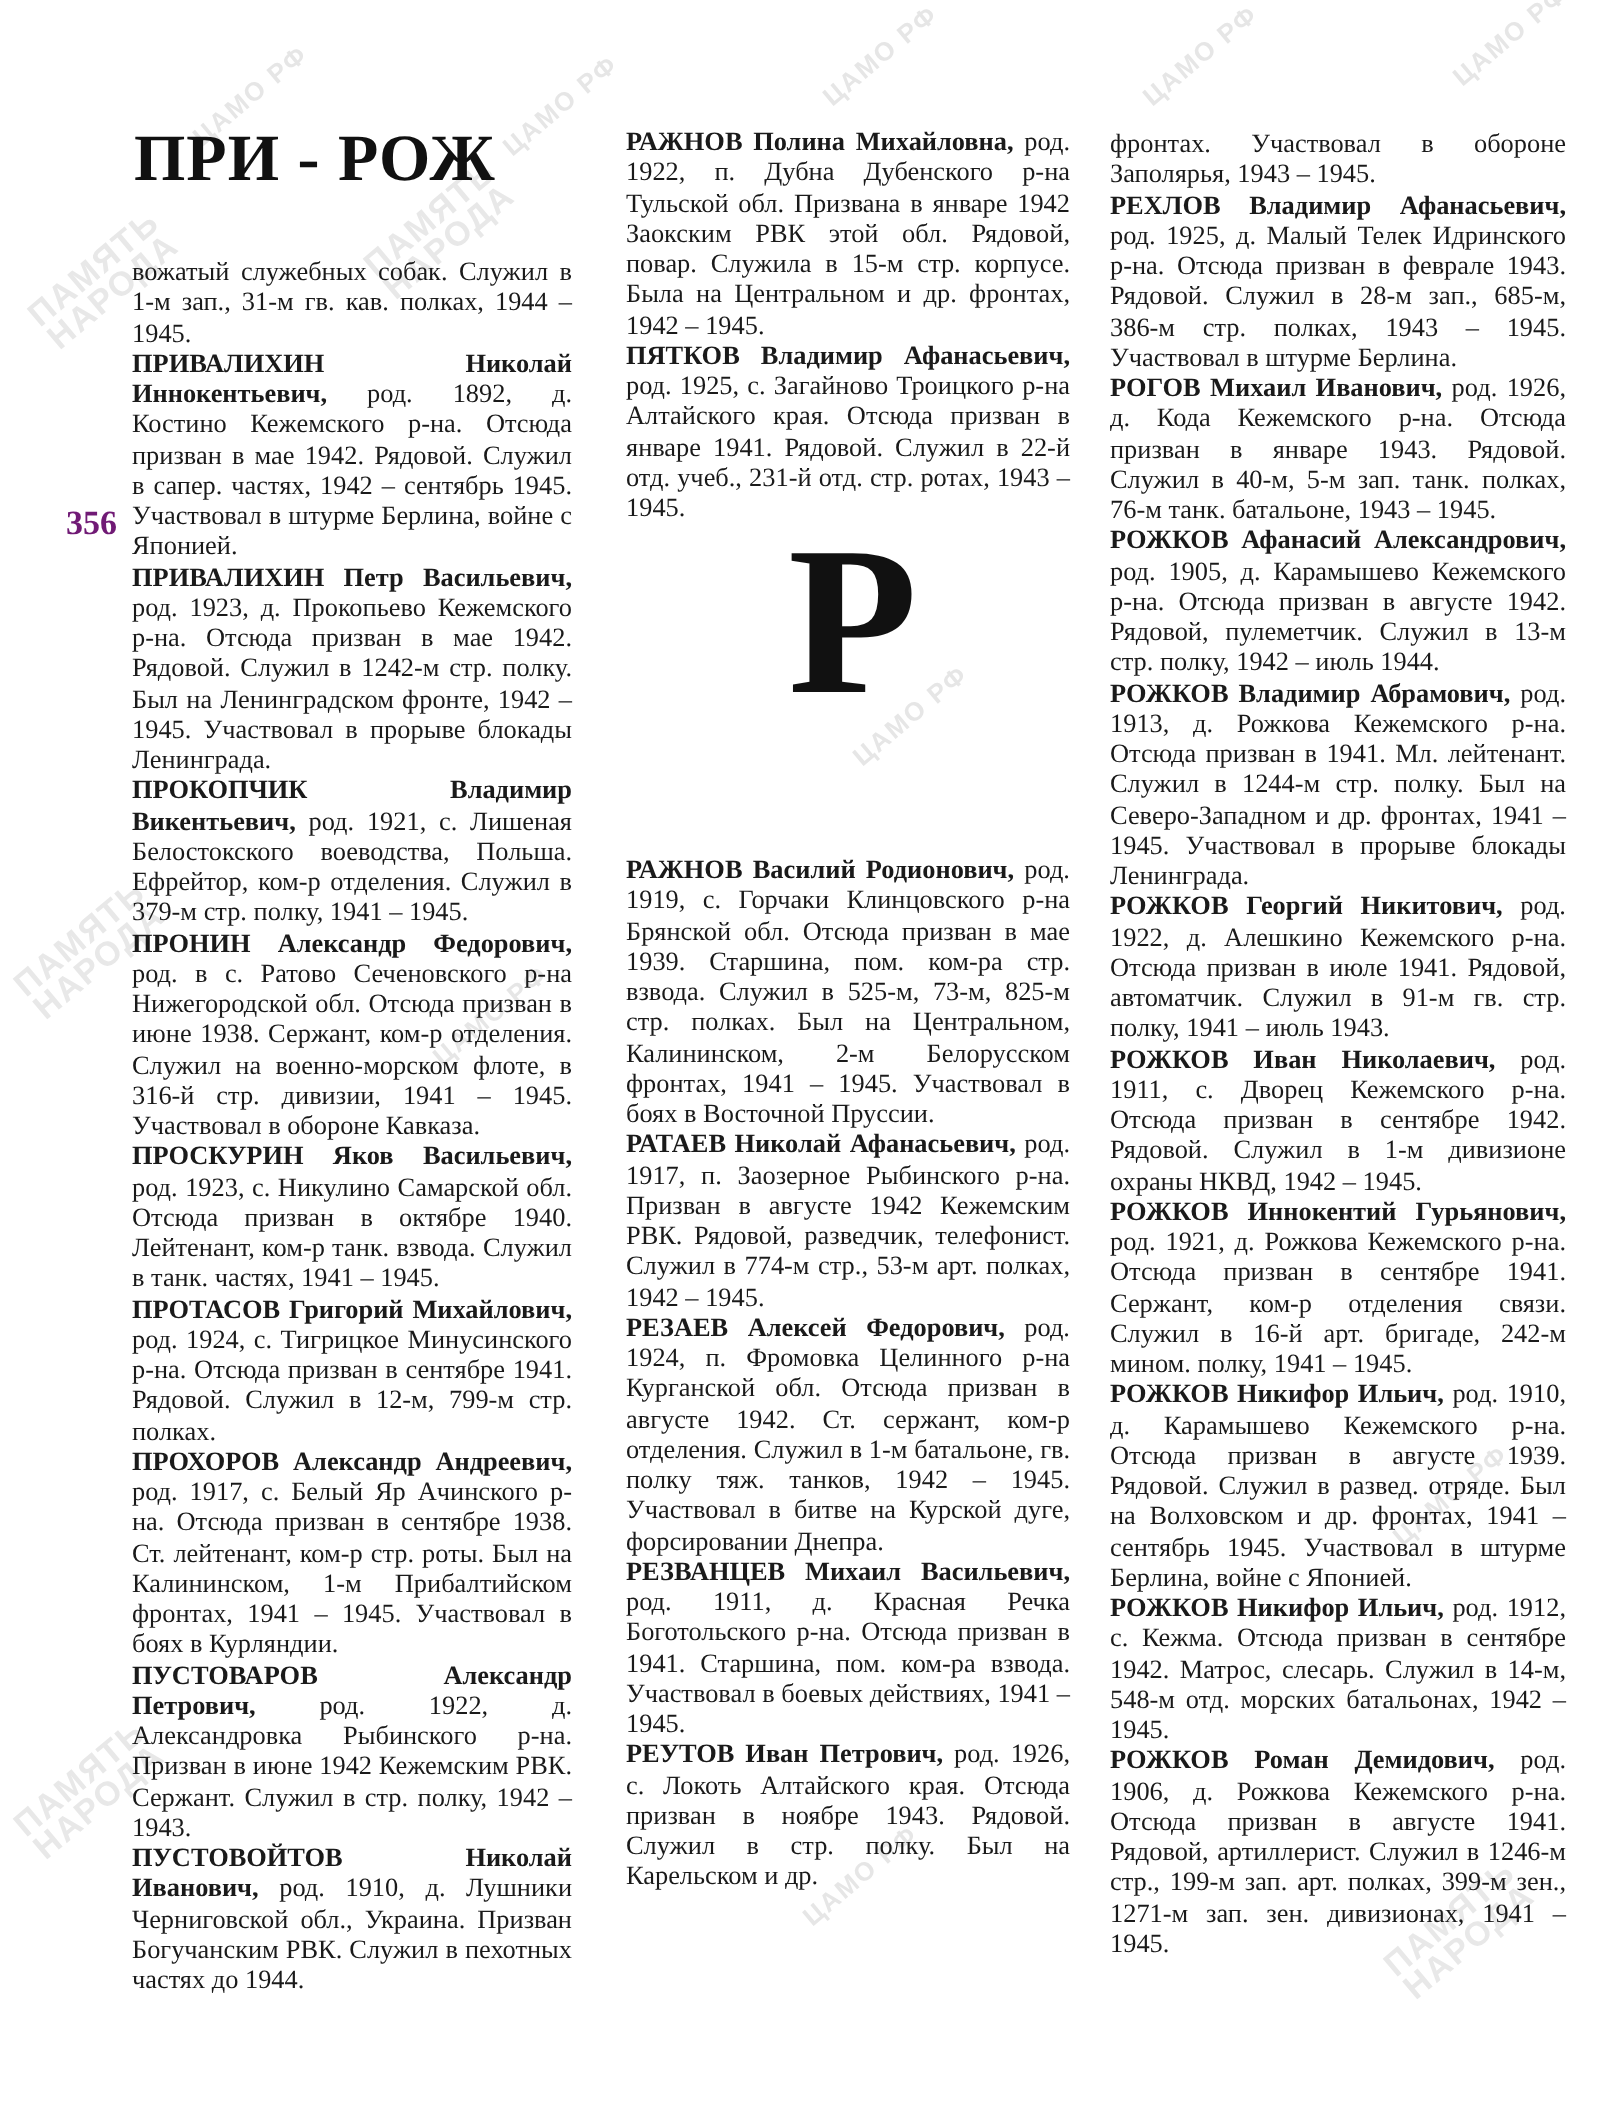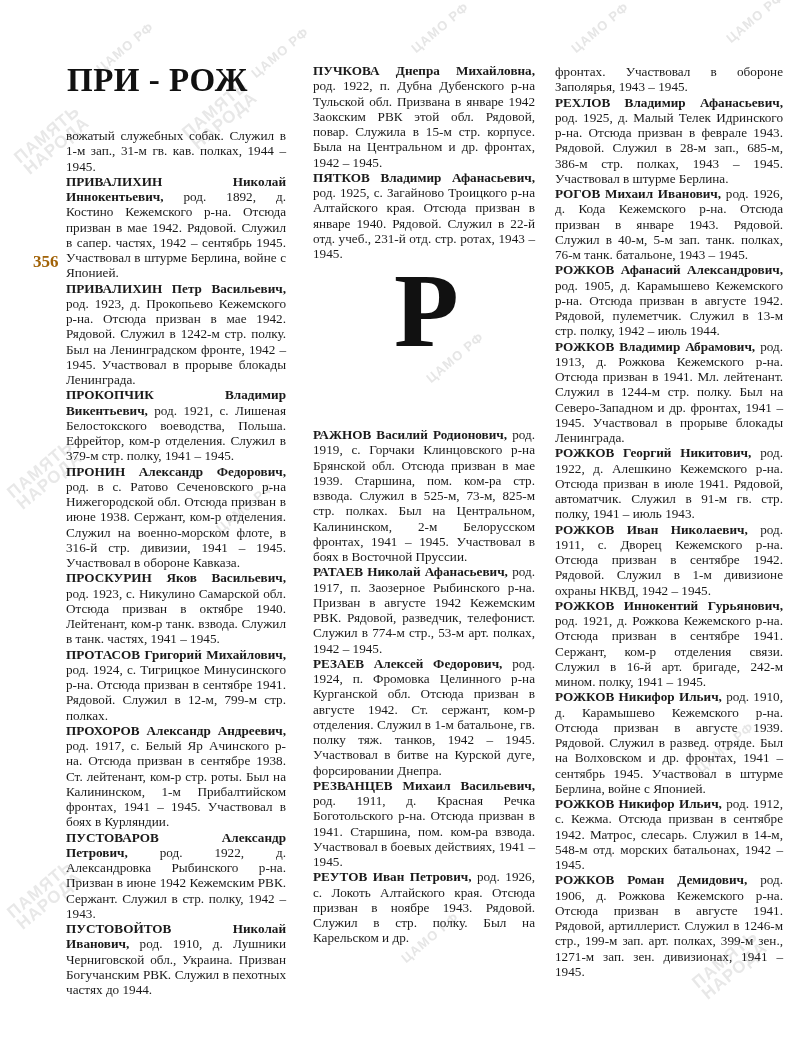--- a/index.html
+++ b/index.html
@@ -12,21 +12,21 @@
     font-weight: bold; font-size: 13px; transform: rotate(-40deg); letter-spacing: 1px;
     pointer-events: none; white-space: nowrap; z-index: 0;
   }
   .watermark.big { font-size: 17px; line-height: 15px; text-align: center; color: #e8e8e8; }
   .section-title {
     position: absolute; left: 67px; top: 62px; margin: 0;
     font-family: "Liberation Serif", serif; font-weight: bold; font-size: 33px; letter-spacing: 0.5px;
     color: #111; z-index: 1;
   }
   .page-number {
-    position: absolute; left: 33px; top: 252px; font-weight: bold; font-size: 17px; color: #a16207; z-index: 1;
+    position: absolute; left: 33px; top: 252px; font-weight: bold; font-size: 17px; color: #701a75; z-index: 1;
   }
   .big-letter {
     position: absolute; left: 394px; top: 258px; font-size: 106px; font-weight: bold; line-height: 1;
     color: #111; z-index: 1;
   }
   .col {
     position: absolute; font-size: 13.2px; line-height: 15.25px; text-align: justify; z-index: 1;
   }
   .col p { margin: 0; text-indent: 0; hyphens: manual; }
   .col .name { font-weight: bold; }
@@ -63,22 +63,22 @@
     <p><span class="name">ПРИВАЛИХИН Петр Васильевич,</span><span> род. 1923, д. Прокопьево Кежемского р-на. Отсюда призван в мае 1942. Рядовой. Служил в 1242-м стр. полку. Был на Ленинградском фронте, 1942 – 1945. Участвовал в прорыве блокады Ленинграда.</span></p>
     <p><span class="name">ПРОКОПЧИК Владимир Викентьевич,</span><span> род. 1921, с. Лишеная Белостокского воеводства, Польша. Ефрейтор, ком-р отделения. Служил в 379-м стр. полку, 1941 – 1945.</span></p>
     <p><span class="name">ПРОНИН Александр Федорович,</span><span> род. в с. Ратово Сеченовского р-на Нижегородской обл. Отсюда призван в июне 1938. Сержант, ком-р отделения. Служил на военно-морском флоте, в 316-й стр. дивизии, 1941 – 1945. Участвовал в обороне Кавказа.</span></p>
     <p><span class="name">ПРОСКУРИН Яков Васильевич,</span><span> род. 1923, с. Никулино Самарской обл. Отсюда призван в октябре 1940. Лейтенант, ком-р танк. взвода. Служил в танк. частях, 1941 – 1945.</span></p>
     <p><span class="name">ПРОТАСОВ Григорий Михайлович,</span><span> род. 1924, с. Тигрицкое Минусинского р-на. Отсюда призван в сентябре 1941. Рядовой. Служил в 12-м, 799-м стр. полках.</span></p>
     <p><span class="name">ПРОХОРОВ Александр Андреевич,</span><span> род. 1917, с. Белый Яр Ачинского р-на. Отсюда призван в сентябре 1938. Ст. лейтенант, ком-р стр. роты. Был на Калининском, 1-м Прибалтийском фронтах, 1941 – 1945. Участвовал в боях в Курляндии.</span></p>
     <p><span class="name">ПУСТОВАРОВ Александр Петрович,</span><span> род. 1922, д. Александровка Рыбинского р-на. Призван в июне 1942 Кежемским РВК. Сержант. Служил в стр. полку, 1942 – 1943.</span></p>
     <p><span class="name">ПУСТОВОЙТОВ Николай Иванович,</span><span> род. 1910, д. Лушники Черниговской обл., Украина. Призван Богучанским РВК. Служил в пехотных частях до 1944.</span></p>
   </div>
 <div class="col" id="col-mid-top">
-    <p><span class="name">ПУЧКОВА Днепра Михайловна,</span><span> род. 1922, п. Дубна Дубенского р-на Тульской обл. Призвана в январе 1942 Заокским РВК этой обл. Рядовой, повар. Служила в 15-м стр. корпусе. Была на Центральном и др. фронтах, 1942 – 1945.</span></p>
-    <p><span class="name">ПЯТКОВ Владимир Афанасьевич,</span><span> род. 1925, с. Загайново Троицкого р-на Алтайского края. Отсюда призван в январе 1940. Рядовой. Служил в 22-й отд. учеб., 231-й отд. стр. ротах, 1943 – 1945.</span></p>
+    <p><span class="name">РАЖНОВ Полина Михайловна,</span><span> род. 1922, п. Дубна Дубенского р-на Тульской обл. Призвана в январе 1942 Заокским РВК этой обл. Рядовой, повар. Служила в 15-м стр. корпусе. Была на Центральном и др. фронтах, 1942 – 1945.</span></p>
+    <p><span class="name">ПЯТКОВ Владимир Афанасьевич,</span><span> род. 1925, с. Загайново Троицкого р-на Алтайского края. Отсюда призван в январе 1941. Рядовой. Служил в 22-й отд. учеб., 231-й отд. стр. ротах, 1943 – 1945.</span></p>
   </div>
 <div class="col" id="col-mid-bottom">
     <p><span class="name">РАЖНОВ Василий Родионович,</span><span> род. 1919, с. Горчаки Клинцовского р-на Брянской обл. Отсюда призван в мае 1939. Старшина, пом. ком-ра стр. взвода. Служил в 525-м, 73-м, 825-м стр. полках. Был на Центральном, Калининском, 2-м Белорусском фронтах, 1941 – 1945. Участвовал в боях в Восточной Пруссии.</span></p>
     <p><span class="name">РАТАЕВ Николай Афанасьевич,</span><span> род. 1917, п. Заозерное Рыбинского р-на. Призван в августе 1942 Кежемским РВК. Рядовой, разведчик, телефонист. Служил в 774-м стр., 53-м арт. полках, 1942 – 1945.</span></p>
     <p><span class="name">РЕЗАЕВ Алексей Федорович,</span><span> род. 1924, п. Фромовка Целинного р-на Курганской обл. Отсюда призван в августе 1942. Ст. сержант, ком-р отделения. Служил в 1-м батальоне, гв. полку тяж. танков, 1942 – 1945. Участвовал в битве на Курской дуге, форсировании Днепра.</span></p>
     <p><span class="name">РЕЗВАНЦЕВ Михаил Васильевич,</span><span> род. 1911, д. Красная Речка Боготольского р-на. Отсюда призван в 1941. Старшина, пом. ком-ра взвода. Участвовал в боевых действиях, 1941 – 1945.</span></p>
     <p><span class="name">РЕУТОВ Иван Петрович,</span><span> род. 1926, с. Локоть Алтайского края. Отсюда призван в ноябре 1943. Рядовой. Служил в стр. полку. Был на Карельском и др.</span></p>
   </div>
 <div class="col" id="col-right">
     <p><span>фронтах. Участвовал в обороне Заполярья, 1943 – 1945.</span></p>

